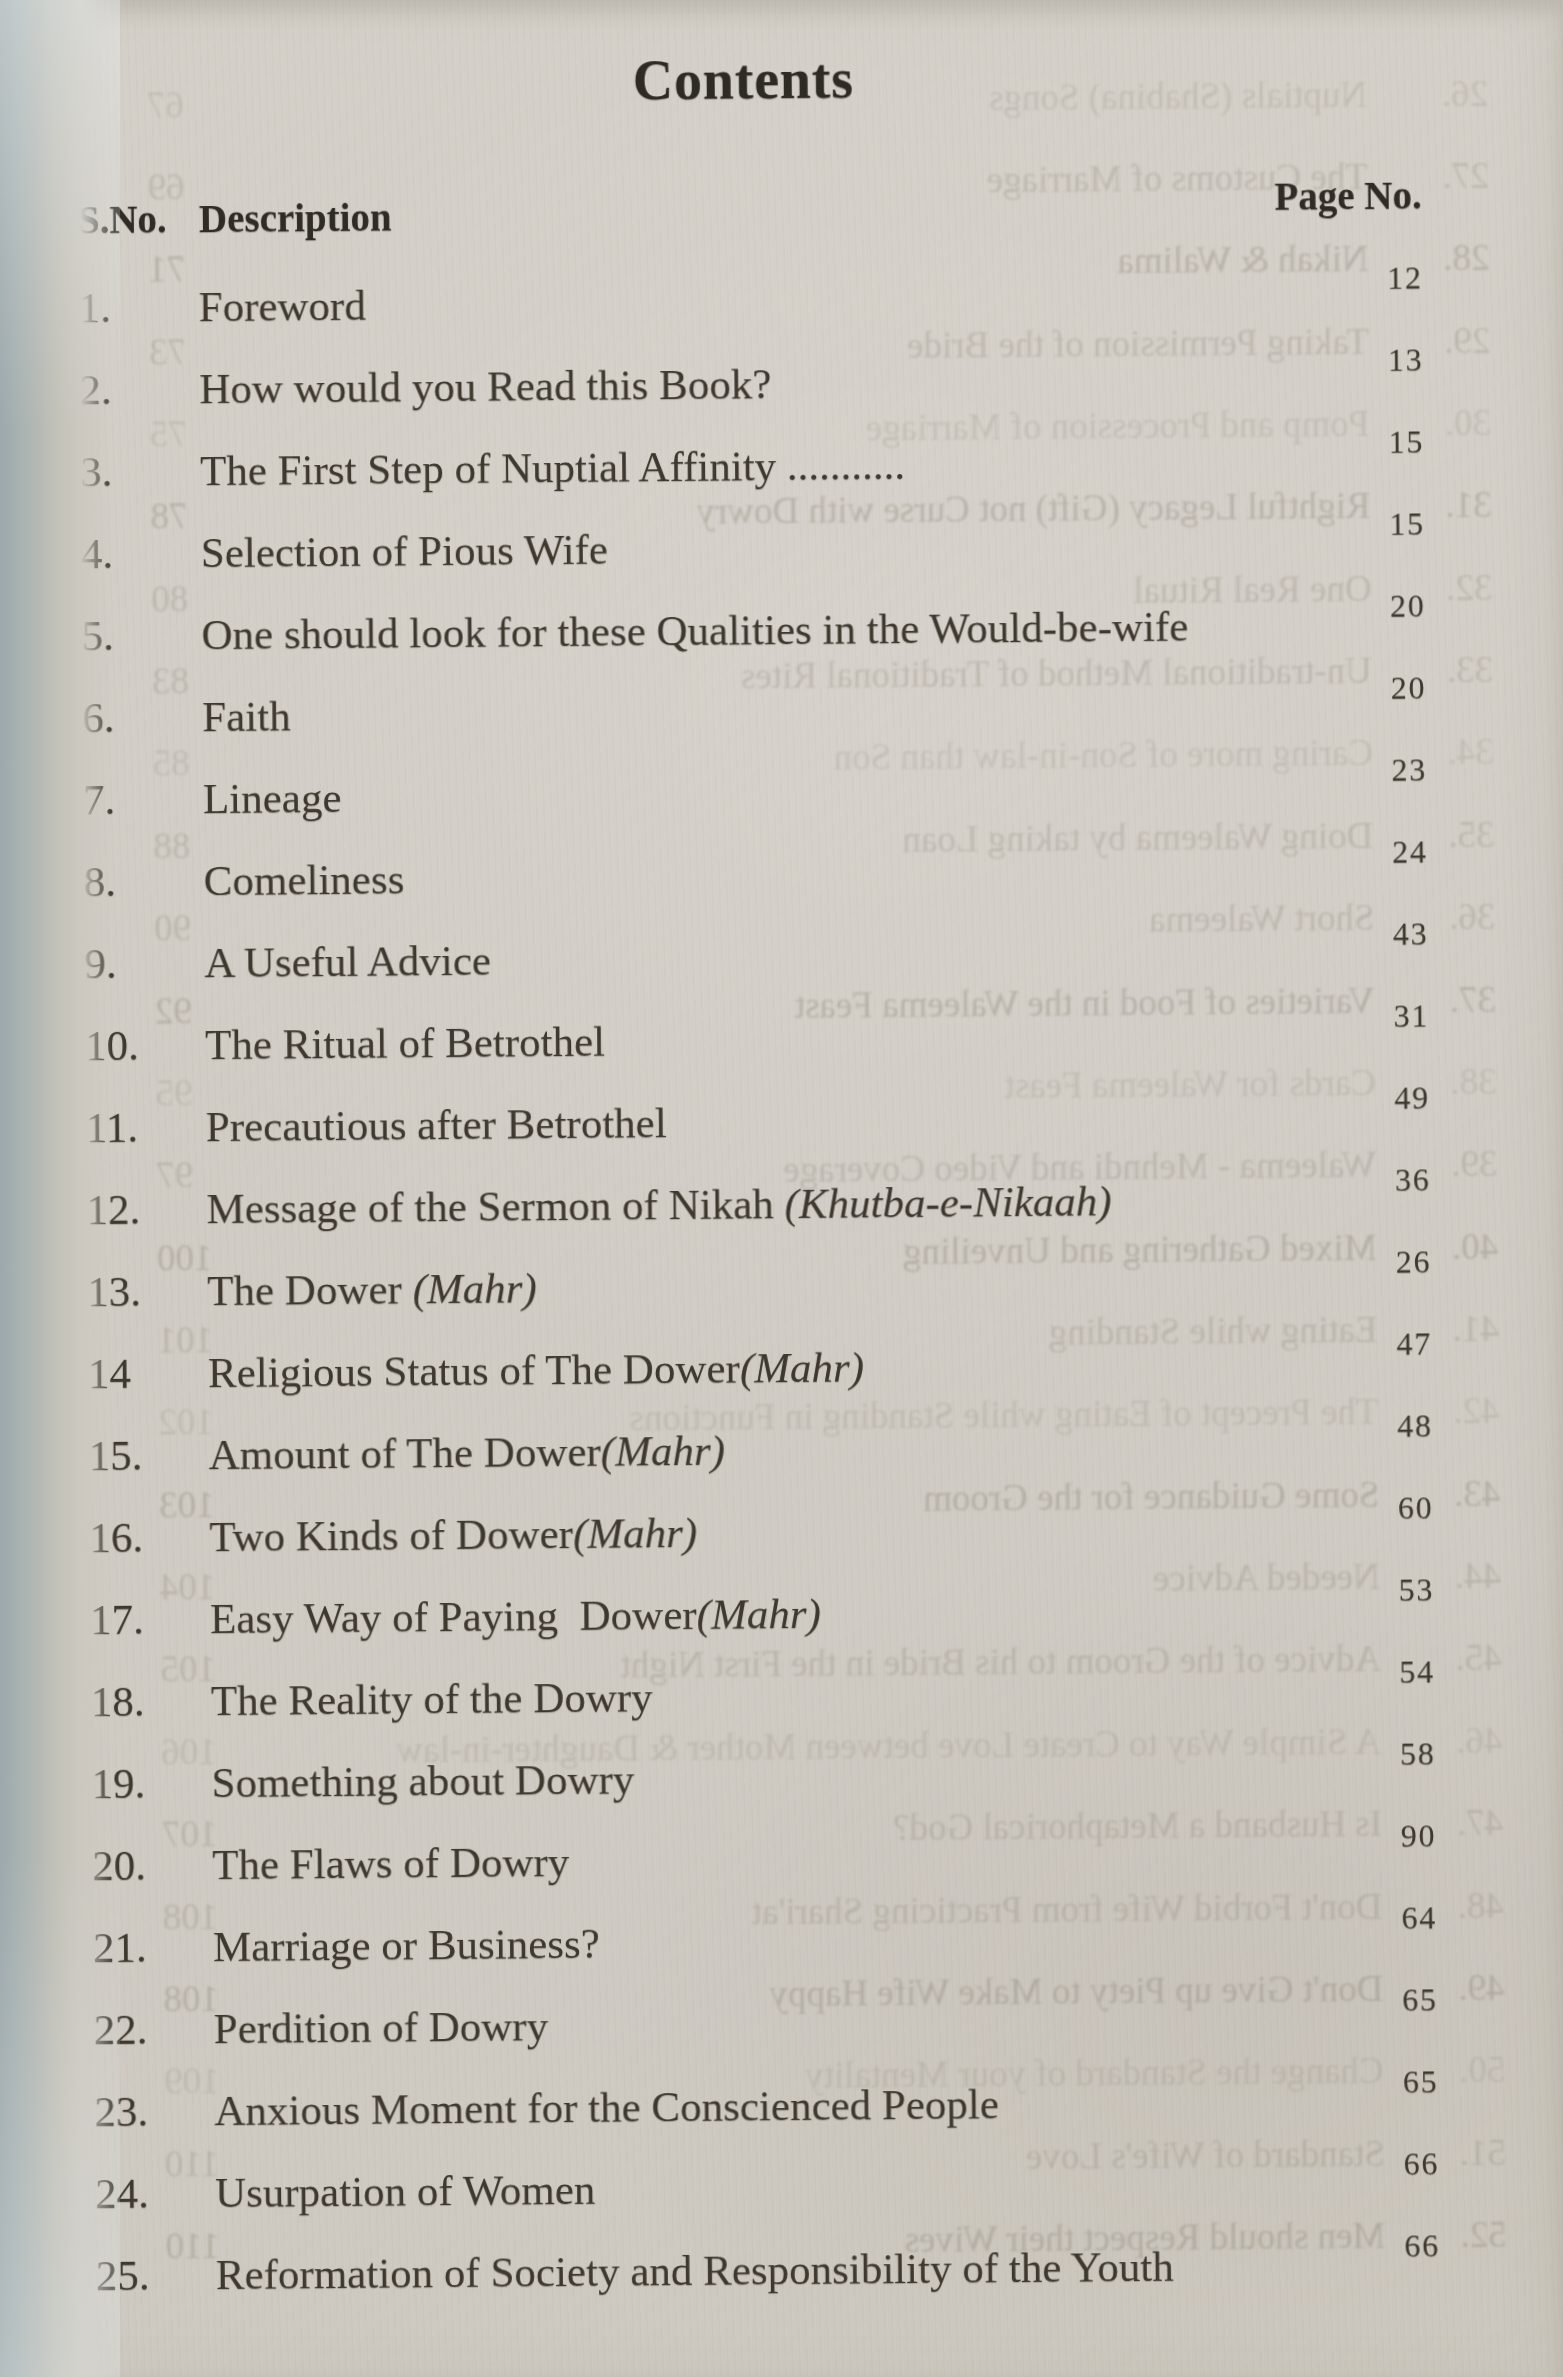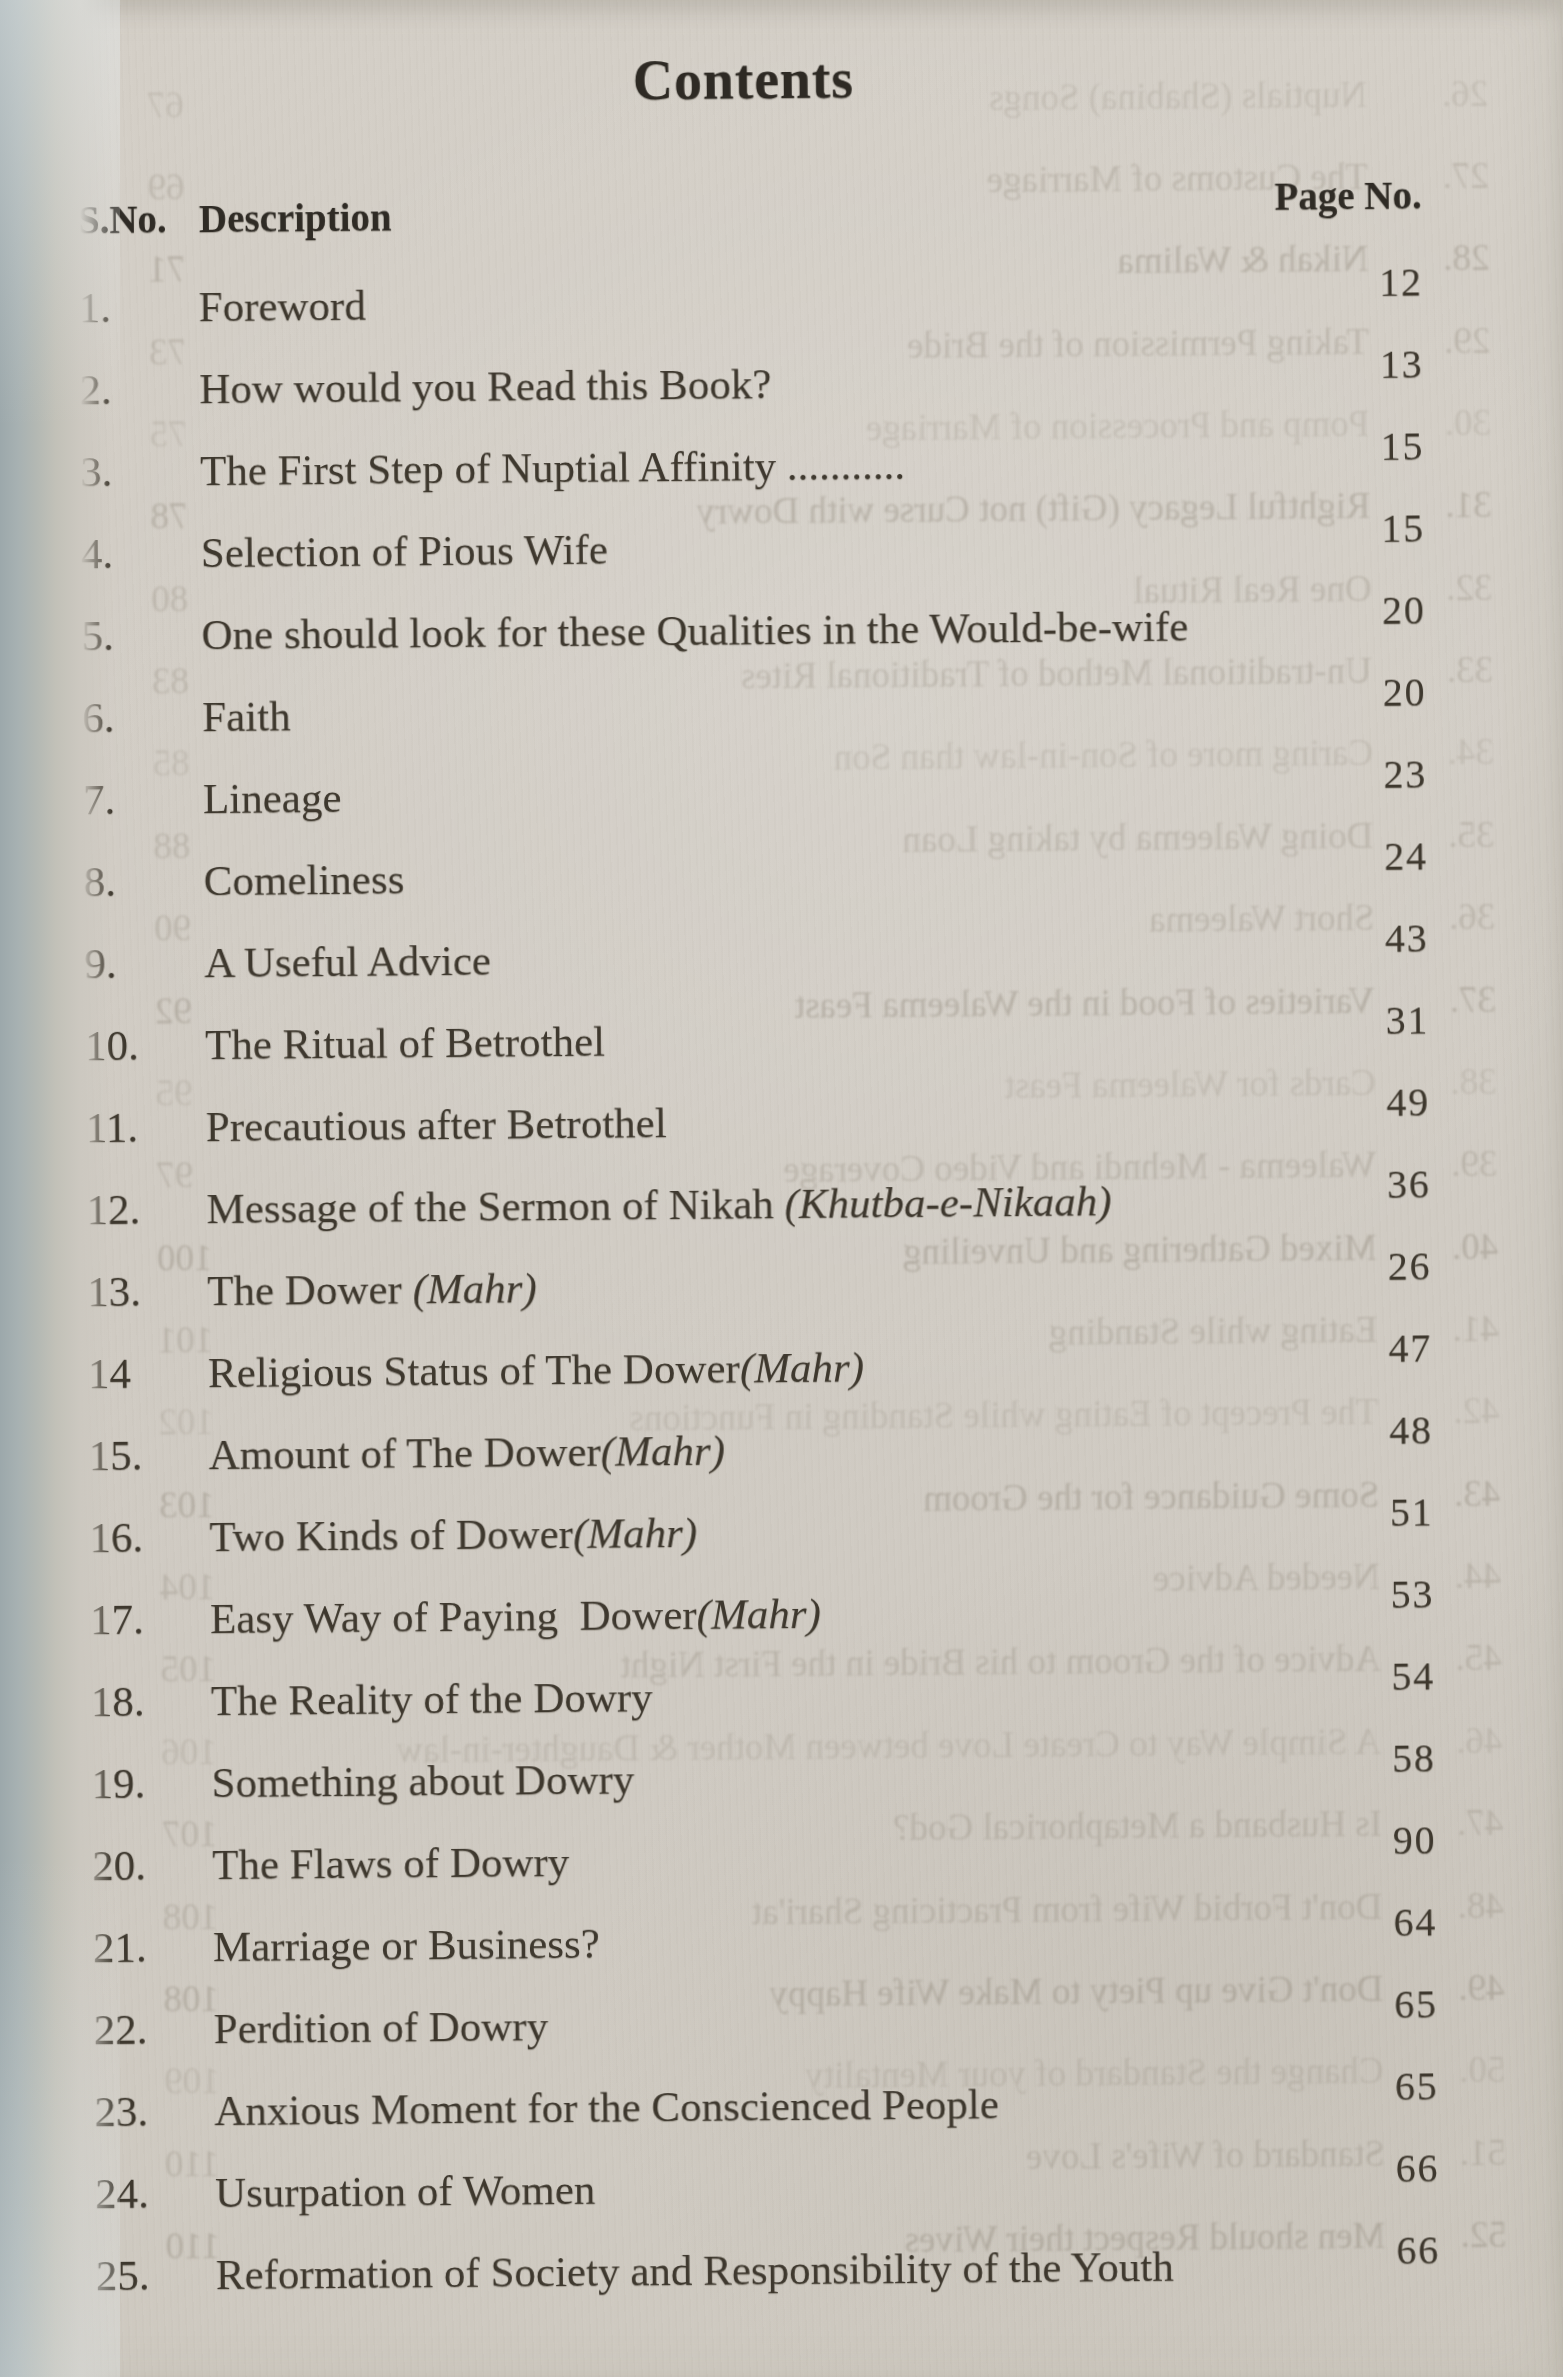--- a/index.html
+++ b/index.html
@@ -62,21 +62,21 @@
   .h-sno{left:76px;top:191px;}
   .h-desc{left:197px;top:191px;}
   .h-page{right:143px;top:178px;}
 
   .toc{position:absolute;left:72px;top:279px;width:1348px;}
   .toc-row{position:relative;height:82px;font-size:43px;line-height:1.08;
     text-shadow:0 0.8px 0.8px rgba(70,62,50,0.30);}
   .toc-row .sno{position:absolute;left:4px;top:0;}
   .toc-row .desc{position:absolute;left:124px;right:173px;top:0;white-space:pre-wrap;}
   .toc-row .desc i{font-style:italic;}
-  .toc-row .pg{position:absolute;right:0;top:0;transform:translateY(-13px);font-size:40px;letter-spacing:1.6px;}
+  .toc-row .pg{position:absolute;right:0;top:0;transform:translateY(-13px);font-size:32px;letter-spacing:1.6px;}
 </style>
 </head>
 <body>
 
 <div class="paper"></div>
 <div class="grain"></div>
 
 <div class="sheet">
   <div class="ghost-layer" id="ghostLayer">
   <div class="ghost-line" style="top: 76px;">
@@ -337,21 +337,21 @@
 
   <div class="toc-row">
     <span class="sno">15.</span>
     <span class="desc"><span class="t">Amount of The Dower</span><i class="it">(Mahr)</i></span>
     <span class="pg">48</span>
   </div>
 
   <div class="toc-row">
     <span class="sno">16.</span>
     <span class="desc"><span class="t">Two Kinds of Dower</span><i class="it">(Mahr)</i></span>
-    <span class="pg">51</span>
+    <span class="pg">60</span>
   </div>
 
   <div class="toc-row">
     <span class="sno">17.</span>
     <span class="desc"><span class="t">Easy Way of Paying  Dower</span><i class="it">(Mahr)</i></span>
     <span class="pg">53</span>
   </div>
 
   <div class="toc-row">
     <span class="sno">18.</span>

